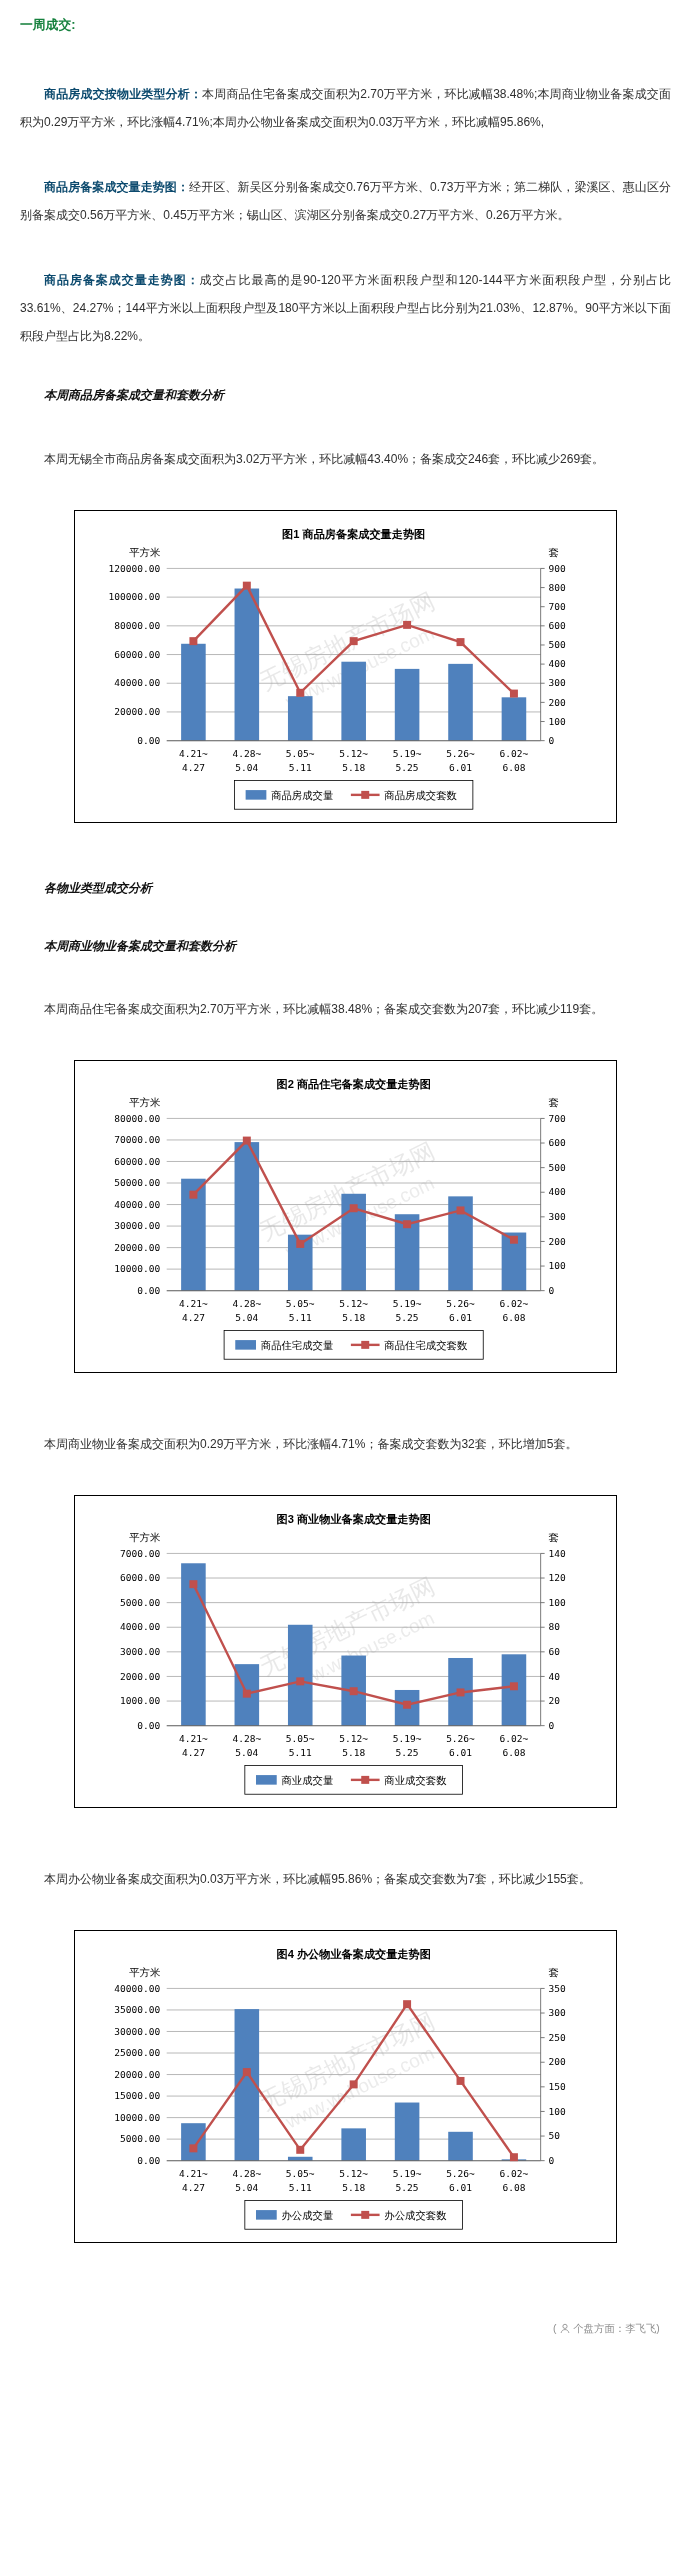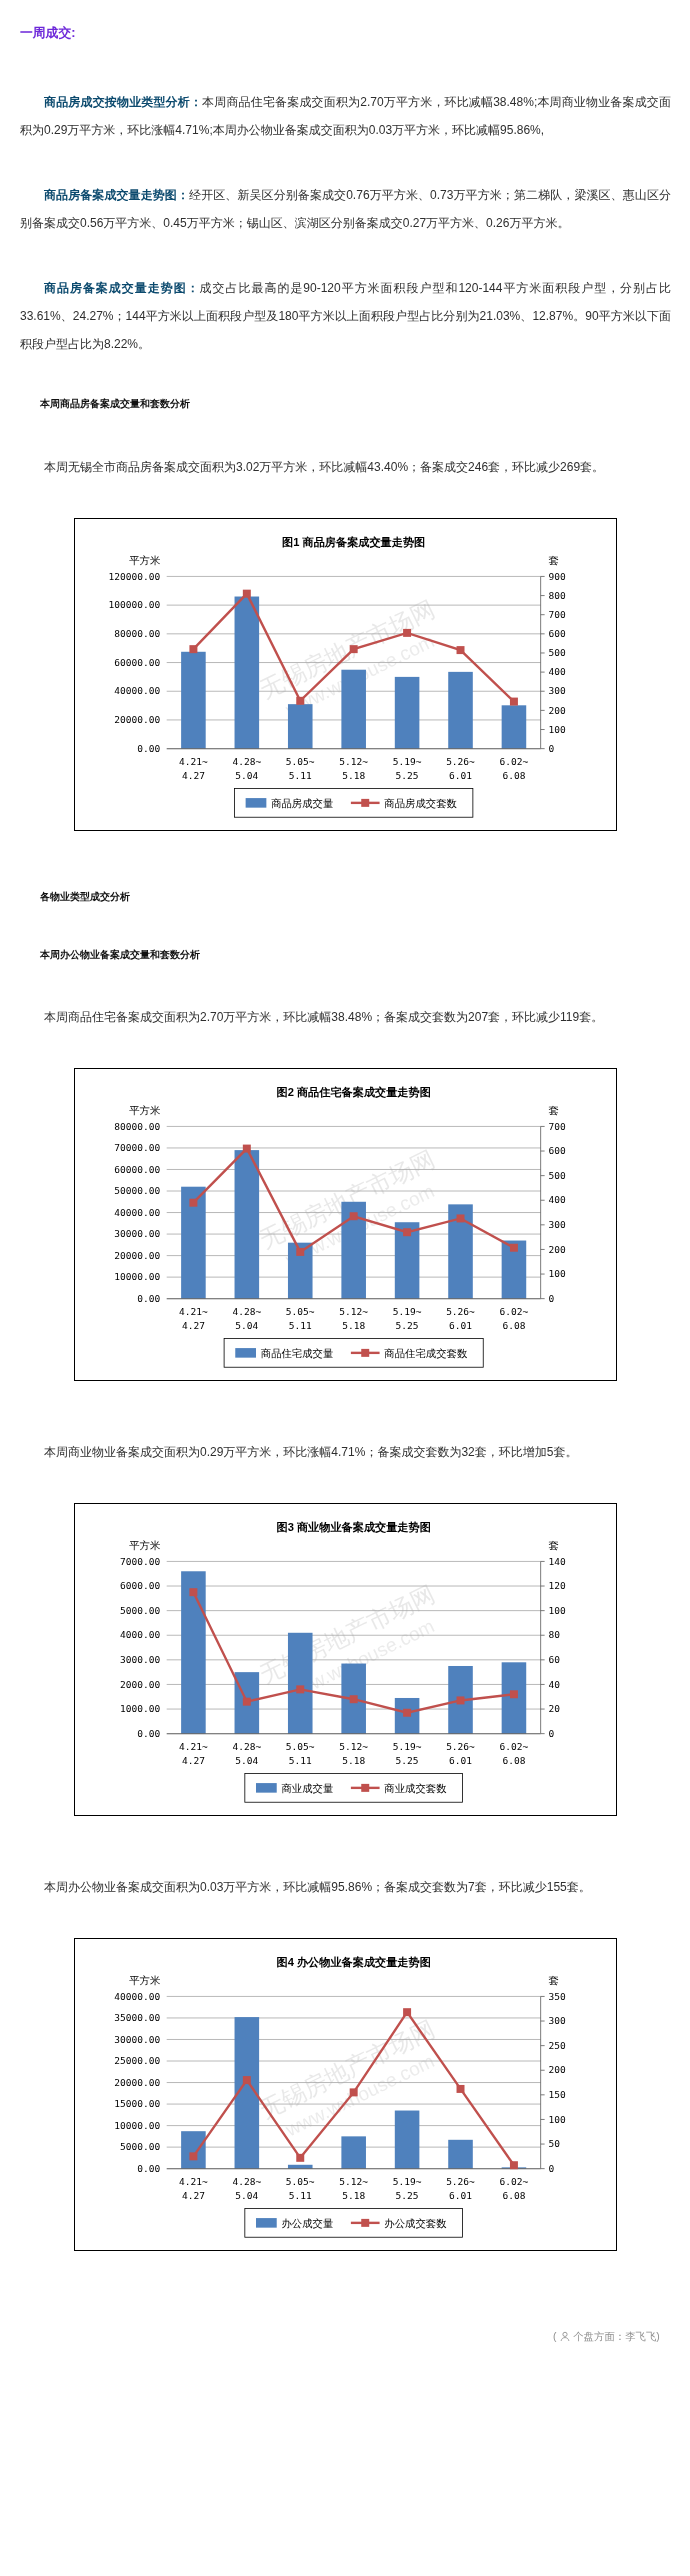--- a/index.html
+++ b/index.html
@@ -4,31 +4,31 @@
 <style>
   html,body{margin:0;padding:0;background:#ffffff;}
   body{
     width:691px;
     font-family:"Liberation Sans",sans-serif;
     color:#2e2e2e;
     -webkit-font-smoothing:antialiased;
   }
   .page{padding:14.4px 20px 16px 20px;}
   .doc-title{
-    font-size:12.8px;font-weight:bold;color:#6d28d9;
-    margin:11px 0 46px 0;
+    font-size:12.8px;font-weight:bold;color:#15803d;
+    margin:3px 0 46px 0;
   }
   .para{
     font-size:12px;line-height:28px;margin:0 0 37px 0;
     text-indent:2em;color:#2e2e2e;text-align:justify;
   }
   .para b{color:#0c4a6e;}
   .sec-heading{
-    font-size:10px;font-weight:bold;color:#111;
-    text-indent:2em;margin:0 0 40px 0;line-height:17.6px;
+    font-size:12px;font-weight:bold;color:#111;
+    text-indent:2em;margin:0 0 40px 0;line-height:17.6px;font-style:italic;
   }
   .chart-fig{
     margin:0 0 57px 54px;
     width:541px;
     border:0.8px solid #000;
     background:#fff;
   }
   .chart-fig svg{display:block;}
   .credit{
     text-align:right;
@@ -131,21 +131,21 @@
         <rect x="214" y="350" width="26" height="12" fill="#4f81bd"></rect>
         <text x="246" y="361" font-size="13" fill="#000" font-family="&quot;Liberation Sans&quot;, sans-serif">商品房成交量</text>
         <line x1="346" y1="356" x2="382" y2="356" stroke="#c0504d" stroke-width="3"></line>
         <rect x="359" y="351" width="10" height="10" fill="#c0504d"></rect>
         <text x="388" y="361" font-size="13" fill="#000" font-family="&quot;Liberation Sans&quot;, sans-serif">商品房成交套数</text>
       </svg>
   </figure>
 
   <h2 class="sec-heading">各物业类型成交分析</h2>
 
-  <h2 class="sec-heading">本周办公物业备案成交量和套数分析</h2>
+  <h2 class="sec-heading">本周商业物业备案成交量和套数分析</h2>
 
   <p class="para">本周商品住宅备案成交面积为2.70万平方米，环比减幅38.48%；备案成交套数为207套，环比减少119套。</p>
 
   <figure class="chart-fig">
     <svg width="539" height="311" viewBox="0 0 676 390">
         <text x="349.5" y="172" text-anchor="middle" font-size="30" fill="#d7d7d7" opacity="0.55" font-family="&quot;Liberation Sans&quot;, sans-serif" transform="rotate(-26 349.5 180)">无锡房地产市场网</text>
         <text x="349.5" y="206" text-anchor="middle" font-size="24" fill="#dcdcdc" opacity="0.55" font-family="&quot;Liberation Sans&quot;, sans-serif" transform="rotate(-26 349.5 180)">www.wxhouse.com</text>
         <text x="107" y="292" text-anchor="end" font-size="12" fill="#000" font-family="&quot;DejaVu Sans Mono&quot;, monospace">0.00</text>
         <line x1="115" y1="261" x2="584" y2="261" stroke="#a6a6a6" stroke-width="1"></line>
         <text x="107" y="265" text-anchor="end" font-size="12" fill="#000" font-family="&quot;DejaVu Sans Mono&quot;, monospace">10000.00</text>

